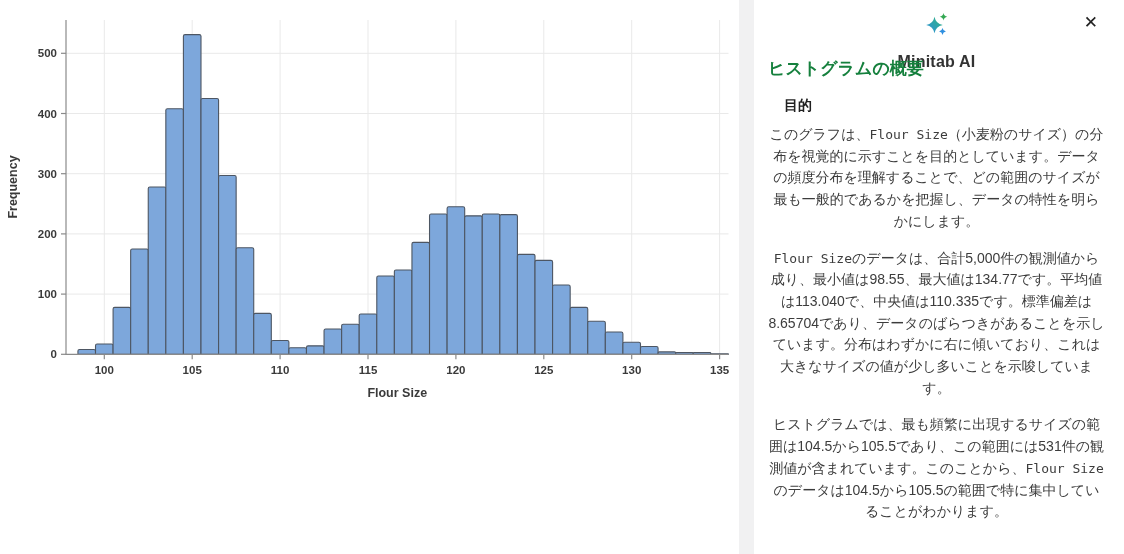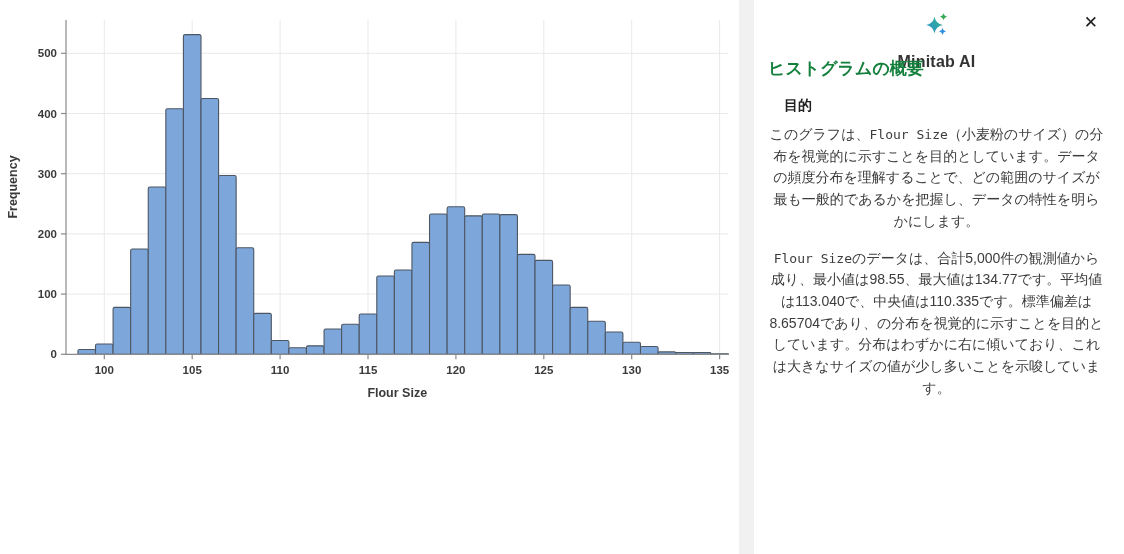--- a/index.html
+++ b/index.html
@@ -170,17 +170,18 @@
     </div>
 
     <div class="panel-h1">ヒストグラムの概要</div>
 
     <section>
       <h3 class="sec-h">目的</h3>
       <p><span>このグラフは、</span><span class="mono">Flour Size</span><span>（小麦粉のサイズ）の分布を視覚的に示すことを目的としています。データの頻度分布を理解することで、どの範囲のサイズが最も一般的であるかを把握し、データの特性を明らかにします。</span></p>
     </section>
 
     <section>
-      <p><span class="mono">Flour Size</span><span>のデータは、合計5,000件の観測値から成り、最小値は98.55、最大値は134.77です。平均値は113.040で、中央値は110.335です。標準偏差は8.65704であり、の分布を視覚的に示すことを目的としています。分布はわずかに右に傾いており、これは大きなサイズの値が少し多いことを示唆しています。</span></p>
+      <p><span class="mono">Flour Size</span><span>のデータは、合計5,000件の観測値から成り、最小値は98.55、最大値は134.77です。平均値は113.040で、中央値は110.335です。標準偏差は8.65704であり、データのばらつきがあることを示しています。分布はわずかに右に傾いており、これは大きなサイズの値が少し多いことを示唆しています。</span></p>
+      <p><span>ヒストグラムでは、最も頻繁に出現するサイズの範囲は104.5から105.5であり、この範囲には531件の観測値が含まれています。このことから、</span><span class="mono">Flour Size</span><span>のデータは104.5から105.5の範囲で特に集中していることがわかります。</span></p>
 
     </section>
   </div>
 </div>
 
 </body></html>

